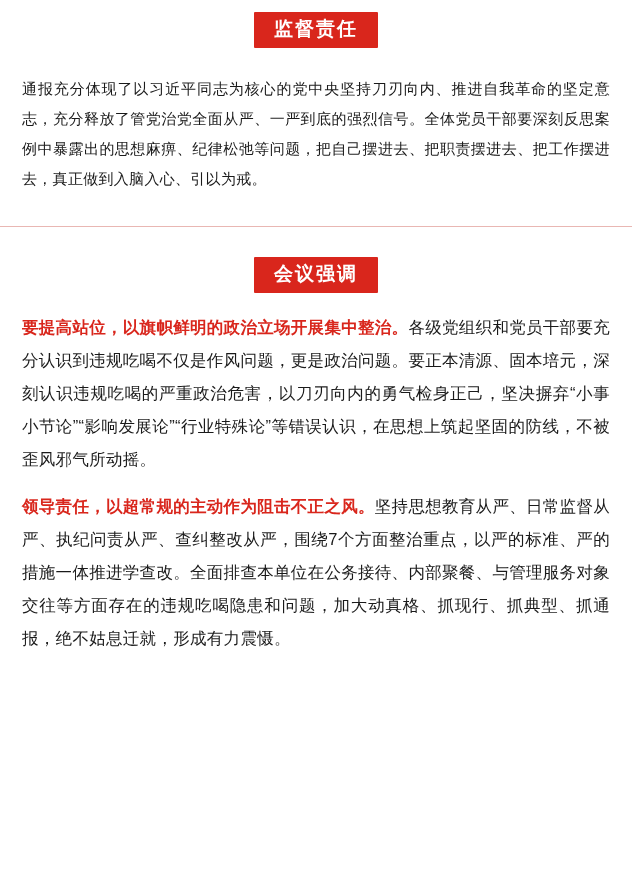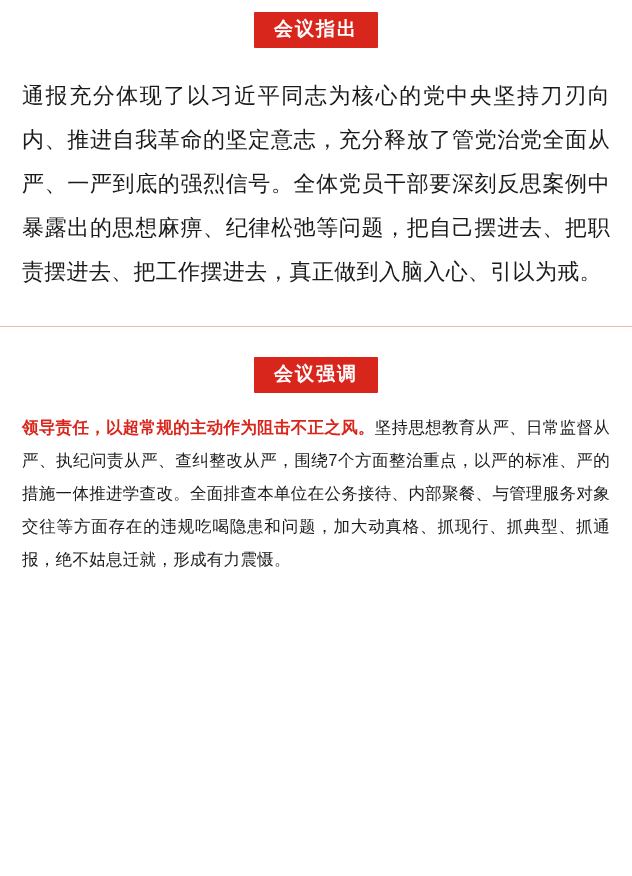--- a/index.html
+++ b/index.html
@@ -35,21 +35,21 @@
     border-radius: 1px;
   }
   .section-1 .badge-row {
     padding-top: 12px;
     padding-bottom: 0;
   }
   .body-block {
     box-sizing: border-box;
     padding: 0 22px;
     color: #1a1a1a;
-    font-size: 22px;
+    font-size: 15px;
     line-height: 2.0;
     text-align: justify;
     letter-spacing: 0.3px;
   }
   .section-1 .body-block {
     padding-top: 26px;
     padding-bottom: 10px;
   }
   .sep-line {
     width: 100%;
@@ -76,31 +76,34 @@
     font-weight: bold;
   }
 </style>
 </head>
 <body>
 
 <div class="page">
 
   <div class="section-1">
     <div class="badge-row">
-      <span class="badge">会议指出</span>
+      <span class="badge">监督责任</span>
     </div>
     <div class="body-block">通报充分体现了以习近平同志为核心的党中央坚持刀刃向内、推进自我革命的坚定意志，充分释放了管党治党全面从严、一严到底的强烈信号。全体党员干部要深刻反思案例中暴露出的思想麻痹、纪律松弛等问题，把自己摆进去、把职责摆进去、把工作摆进去，真正做到入脑入心、引以为戒。</div>
     <div class="sep-line"></div>
   </div>
 
   <div class="section-2">
     <div class="badge-row">
       <span class="badge">会议强调</span>
     </div>
 
+    <p class="para">
+      <span class="lead">要提高站位，以旗帜鲜明的政治立场开展集中整治。</span><span>各级党组织和党员干部要充分认识到违规吃喝不仅是作风问题，更是政治问题。要正本清源、固本培元，深刻认识违规吃喝的严重政治危害，以刀刃向内的勇气检身正己，坚决摒弃“小事小节论”“影响发展论”“行业特殊论”等错误认识，在思想上筑起坚固的防线，不被歪风邪气所动摇。</span>
+    </p>
 
     <p class="para">
       <span class="lead">领导责任，以超常规的主动作为阻击不正之风。</span><span>坚持思想教育从严、日常监督从严、执纪问责从严、查纠整改从严，围绕7个方面整治重点，以严的标准、严的措施一体推进学查改。全面排查本单位在公务接待、内部聚餐、与管理服务对象交往等方面存在的违规吃喝隐患和问题，加大动真格、抓现行、抓典型、抓通报，绝不姑息迁就，形成有力震慑。</span>
     </p>
 
   </div>
 
 </div>
 
 </body></html>

